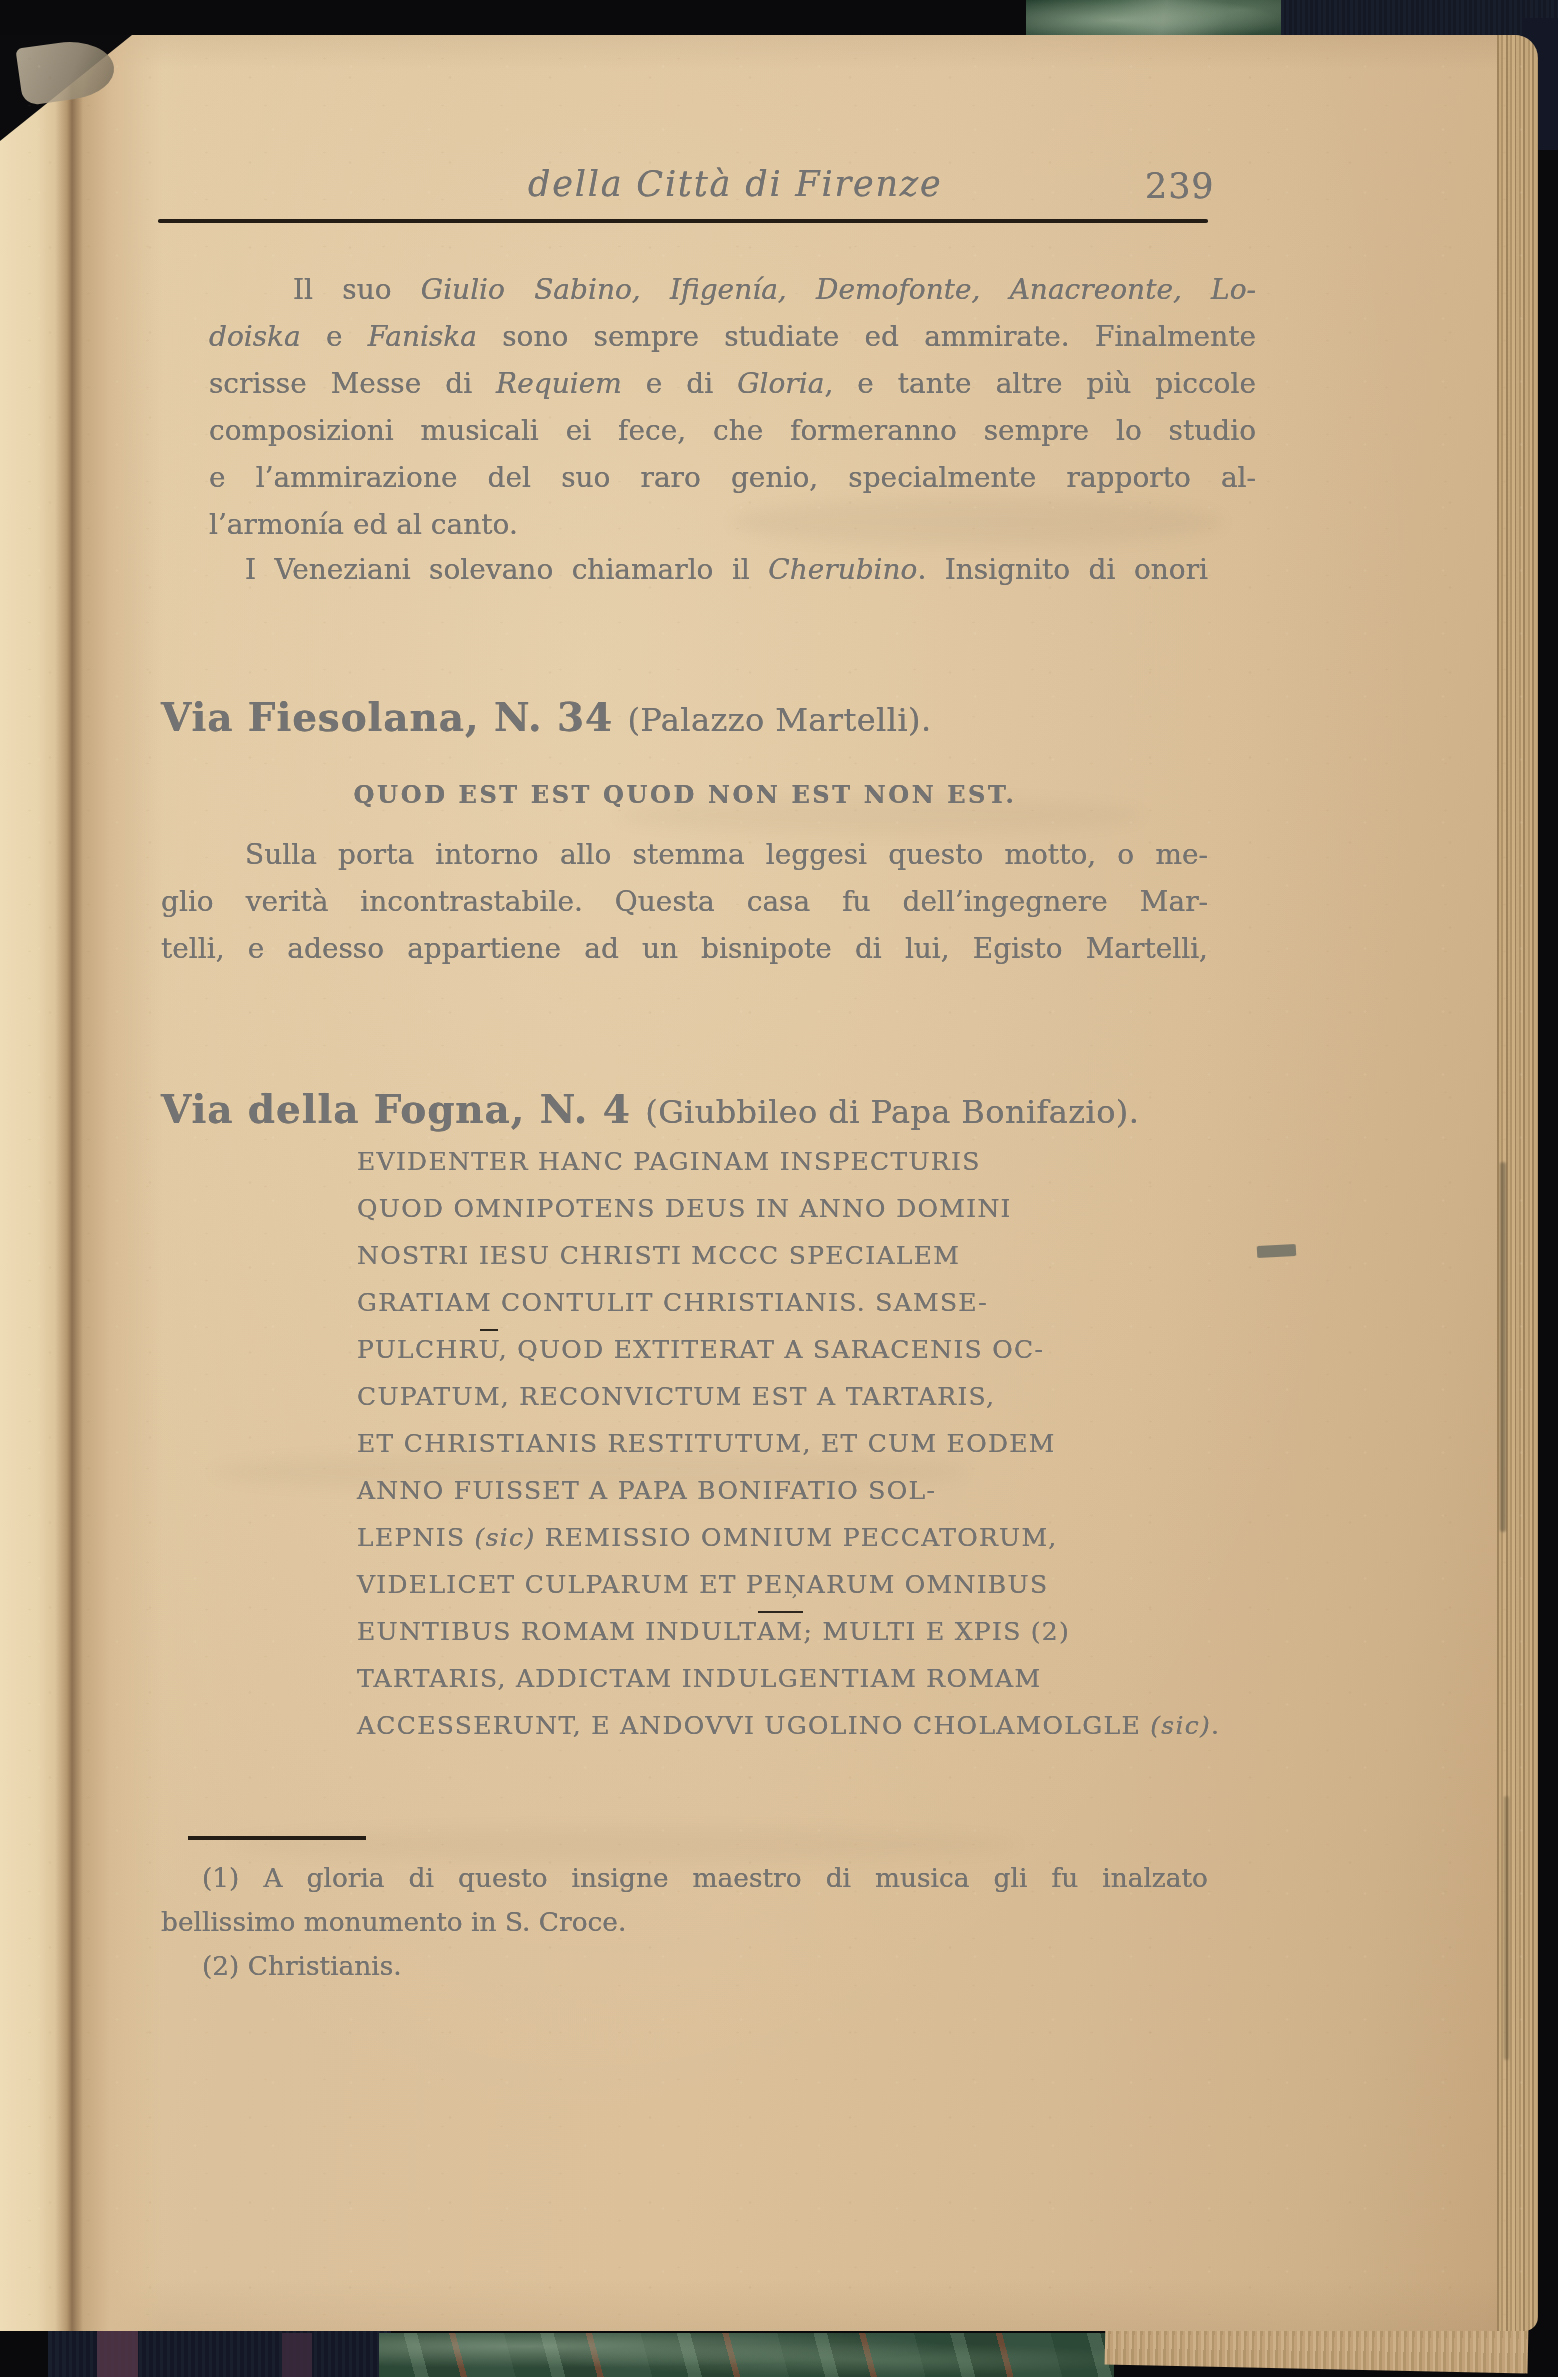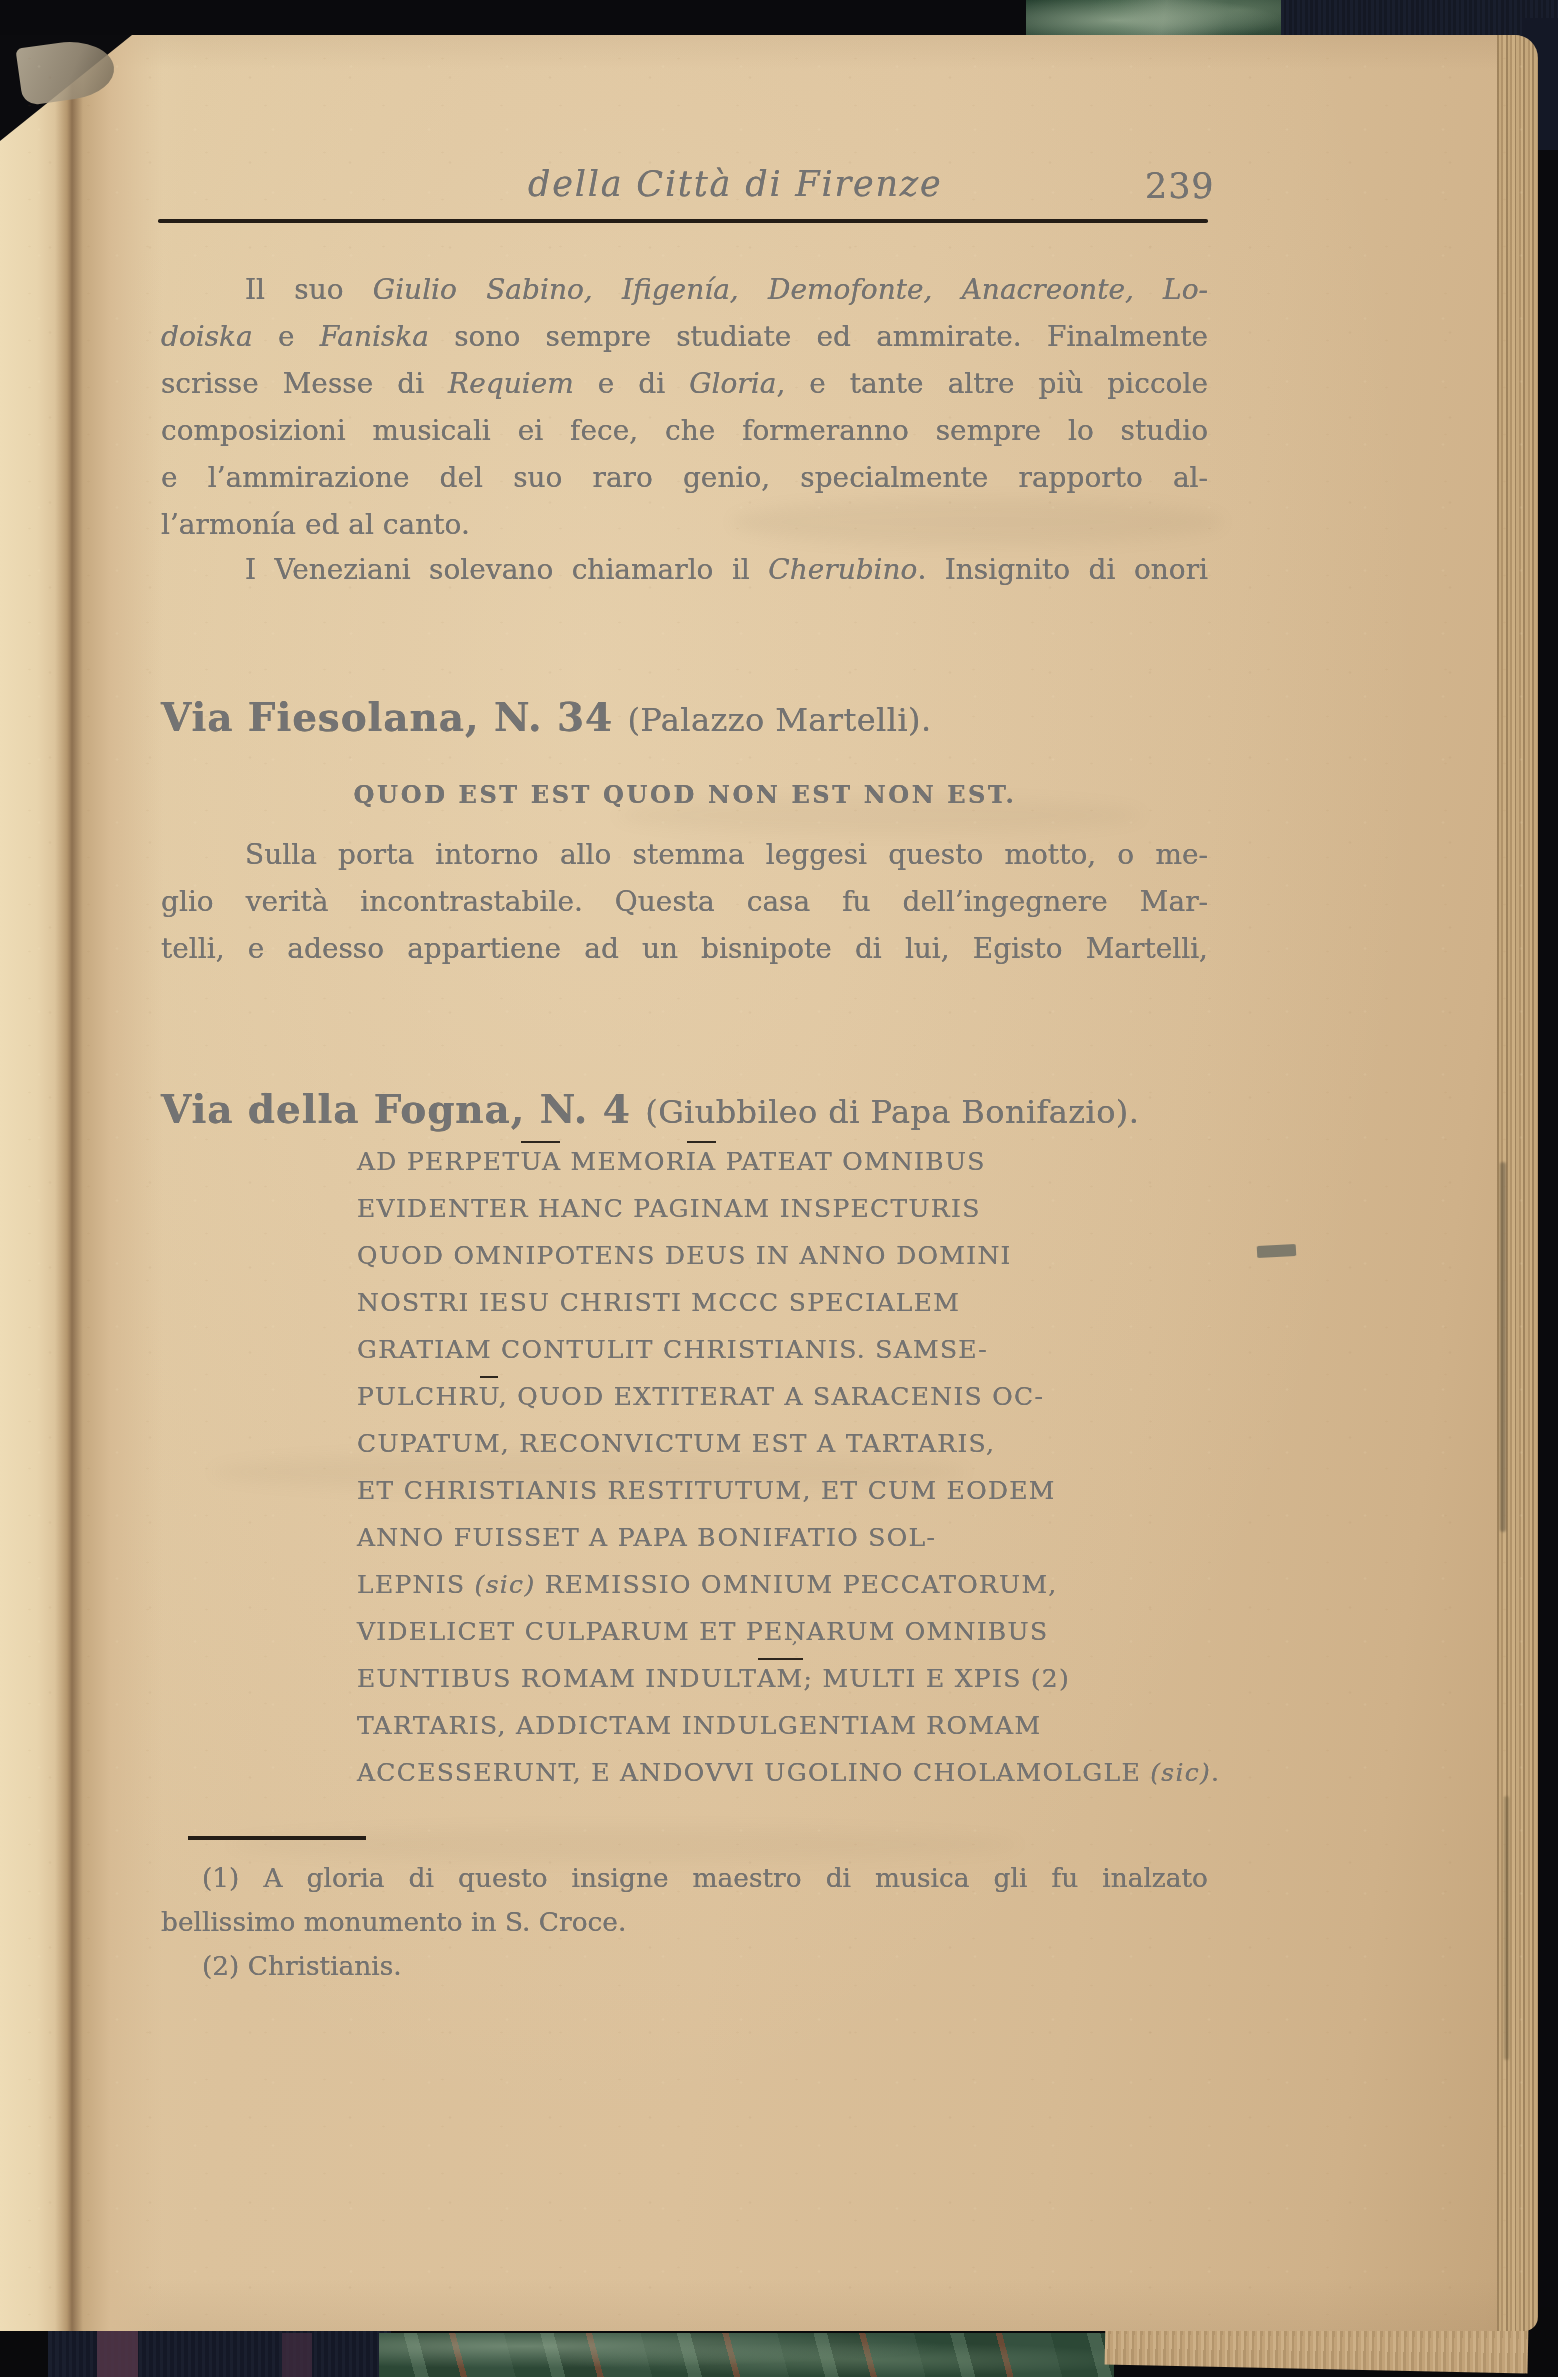--- a/index.html
+++ b/index.html
@@ -63,21 +63,21 @@
   #pencil-dash{left:1257px;top:1245px;width:39px;height:12.3px;background:#7e7a6b;
     transform:rotate(-3deg);border-radius:1.8px;filter:blur(0.4px);}
 
   
   .ink{color:#737373;text-shadow:0 0 0.6px rgba(45,38,30,.55);}
   #running-title{left:528px;top:164px;font-size:35px;font-style:italic;letter-spacing:1.8px;}
   #page-number{left:1145px;top:166px;font-size:35px;letter-spacing:0.9px;}
   #head-rule{left:158px;top:219px;width:1050px;height:4.4px;background:#241d16;border-radius:1.8px;}
 
   .textcol{left:161px;width:1047px;font-size:28px;line-height:47px;}
-  #para-1{top:266px;}
+  #para-1{top:266px;margin-left:48px;}
   #para-2{top:546px;}
   #para-3{top:831px;}
   .tl{text-align:justify;text-align-last:justify;}
   .tl.end{text-align-last:left;}
   .tl.ind{text-indent:84px;}
   .it{font-style:italic;}
 
   .street-heading{left:161px;width:1286px;white-space:nowrap;}
   #heading-1{top:694px;}
   #heading-2{top:1086px;}
@@ -149,21 +149,20 @@
     <div class="tl ind"><span>Sulla porta intorno allo stemma leggesi questo motto, o me-</span></div>
     <div class="tl"><span>glio verità incontrastabile. Questa casa fu dell’ingegnere Mar-</span></div>
     <div class="tl"><span>telli, e adesso appartiene ad un bisnipote di lui, Egisto Martelli,</span></div>
   </div>
 
 <div class="abs ink street-heading" id="heading-2">
   <span class="main">Via della Fogna, N. 4 </span><span class="paren">(Giubbileo di Papa Bonifazio).</span>
 </div>
 
 <div class="abs ink" id="inscription">
-    <div class="tl"><span>AD PERPET</span><span class="ov">UA</span><span> MEMOR</span><span class="ov">IA</span><span> PATEAT OMNIBUS</span></div>
     <div class="tl"><span>EVIDENTER HANC PAGINAM INSPECTURIS</span></div>
     <div class="tl"><span>QUOD OMNIPOTENS DEUS IN ANNO DOMINI</span></div>
     <div class="tl"><span>NOSTRI IESU CHRISTI MCCC SPECIALEM</span></div>
     <div class="tl"><span>GRATIAM CONTULIT CHRISTIANIS. SAMSE-</span></div>
     <div class="tl"><span>PULCHR</span><span class="ov">U</span><span>, QUOD EXTITERAT A SARACENIS OC-</span></div>
     <div class="tl"><span>CUPATUM, RECONVICTUM EST A TARTARIS,</span></div>
     <div class="tl"><span>ET CHRISTIANIS RESTITUTUM, ET CUM EODEM</span></div>
     <div class="tl"><span>ANNO FUISSET A PAPA BONIFATIO SOL-</span></div>
     <div class="tl"><span>LEPNIS </span><span class="it">(sic)</span><span> REMISSIO OMNIUM PECCATORUM,</span></div>
     <div class="tl"><span>VIDELICET CULPARUM ET PEŅARUM OMNIBUS</span></div>

